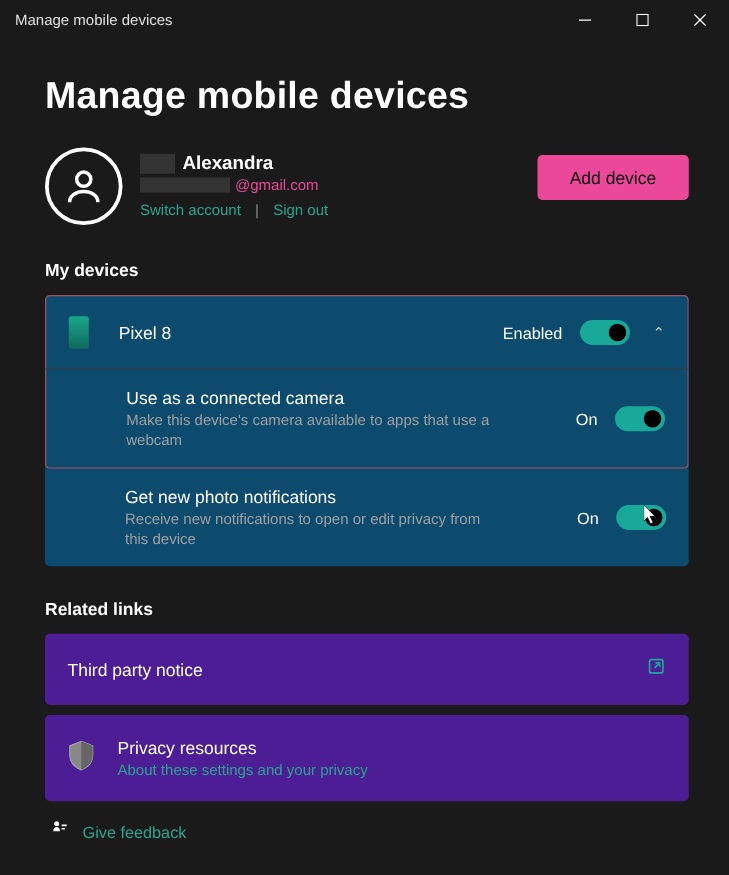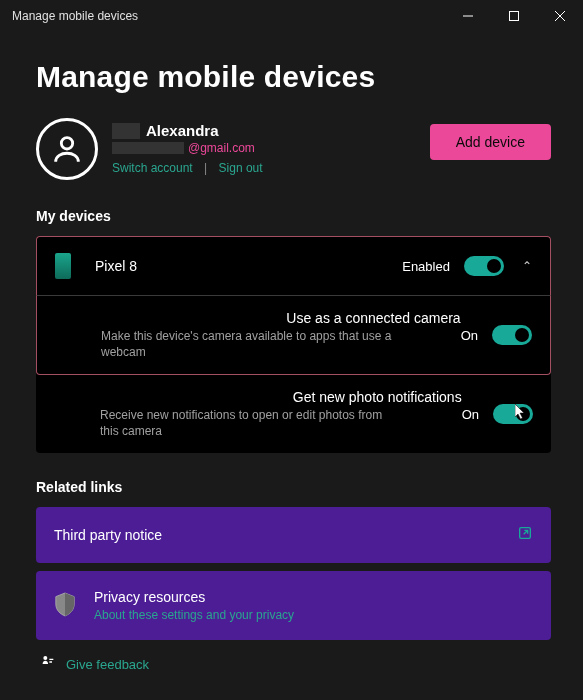--- a/index.html
+++ b/index.html
@@ -43,21 +43,21 @@
   .account-links { margin-top: 6px; font-size: 12px; }
   .account-links a { color: #2aa68f; text-decoration: none; }
   .account-links .sep { color: #888; margin: 0 8px; }
   .add-btn {
     background: #ec4899; color: #0a0a0a; border: none;
     padding: 10px 26px; border-radius: 4px; font-size: 14px;
     margin-top: 6px; cursor: pointer;
   }
   .section-label { font-size: 14px; font-weight: 600; margin-bottom: 12px; }
   .card {
-    background: #000000; border-radius: 4px;
+    background: #0c4a6e; border-radius: 4px;
     margin-bottom: 8px;
   }
   .device-header {
     display:flex; align-items:center; padding: 16px 18px;
     border: 1px solid #a54f62; border-radius: 4px 4px 0 0;
     border-bottom: none;
   }
   .device-icon {
     width: 16px; height: 26px; background: linear-gradient(#1aa58c,#0e6b5a);
     border-radius: 2px; margin-right: 24px;
@@ -71,21 +71,21 @@
   .toggle .knob {
     width: 14px; height: 14px; border-radius: 50%;
     background: #000; position: absolute; top: 3px; right: 3px;
   }
   .chevron { margin-left: 18px; color: #ccc; font-size: 12px; }
   .subitem {
     padding: 14px 18px 14px 64px; display: flex; align-items: center;
   }
   .subitem.bordered { border: 1px solid #a54f62; border-top: 1px solid #3a3a3a; border-radius: 0 0 4px 4px;}
   .subitem .txt { flex: 1; }
-  .subitem .ttl { font-size: 14px; margin-bottom: 3px; text-align: right; }
+  .subitem .ttl { font-size: 14px; margin-bottom: 3px; }
   .subitem .desc { font-size: 12px; color: #a0a0a0; line-height: 1.3; max-width: 300px;}
   .related { margin-top: 26px; }
   .link-card {
     background: #4c1d95; border-radius: 4px; padding: 18px;
     display: flex; align-items: center; margin-bottom: 8px; cursor:pointer;
   }
   .link-card .txt { flex: 1; }
   .link-card .ttl { font-size: 14px; }
   .link-card .desc { font-size: 12px; color: #2aa68f; margin-top: 3px; }
   .ext-icon { color: #18a999; font-size: 16px; }
@@ -168,21 +168,21 @@
         <div class="desc">Make this device's camera available to apps that use a webcam</div>
       </div>
       <span class="status-text">On</span>
       <div class="toggle">
           <div class="knob"></div>
         </div>
     </div>
     <div class="subitem">
       <div class="txt">
         <div class="ttl">Get new photo notifications</div>
-        <div class="desc">Receive new notifications to open or edit photos from this camera</div>
+        <div class="desc">Receive new notifications to open or edit privacy from this device</div>
       </div>
       <span class="status-text">On</span>
       <div class="toggle">
           <div class="knob"></div>
         </div>
     </div>
   </div>
 
   <div class="related">
     <div class="section-label">Related links</div>

